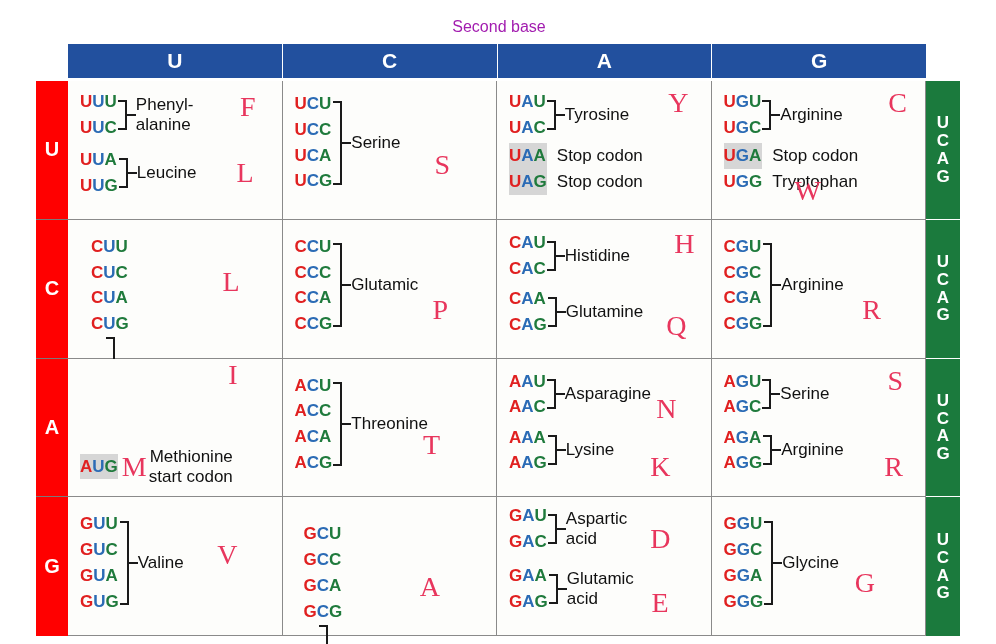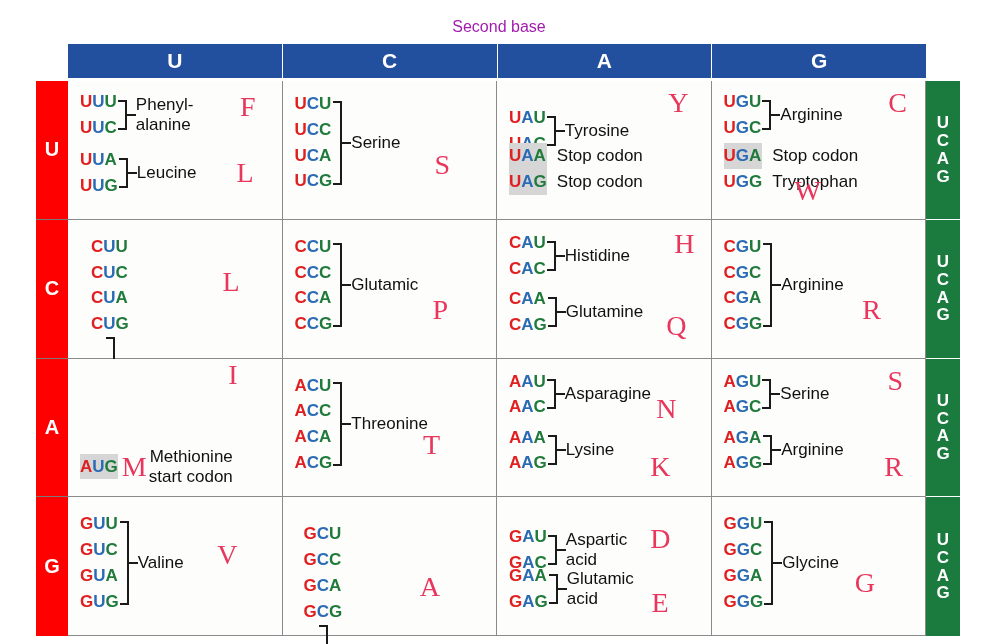--- a/index.html
+++ b/index.html
@@ -231,21 +231,21 @@
               <span class="codon"><span class="b1">U</span><span class="b2">C</span><span class="b3">A</span></span>
               <span class="codon"><span class="b1">U</span><span class="b2">C</span><span class="b3">G</span></span>
             </div>
             <div class="bracket n4"></div>
             <div class="stem"></div>
             <div class="aa-name">Serine</div>
           </div>
           <div class="aa-letter" style="right: 46px; top: 70px;">S</div>
         </div>
         <div class="codon-cell">
-          <div class="group" style="top: 24px;">
+          <div class="group" style="top: 8px;">
             <div class="codons">
               <span class="codon"><span class="b1">U</span><span class="b2">A</span><span class="b3">U</span></span>
               <span class="codon"><span class="b1">U</span><span class="b2">A</span><span class="b3">C</span></span>
             </div>
             <div class="bracket n2"></div>
             <div class="stem"></div>
             <div class="aa-name">Tyrosine</div>
           </div>
           <div class="aa-letter" style="right: 22px; top: 8px;">Y</div>
           <div class="group no-bracket" style="top: 62px;">
@@ -460,21 +460,21 @@
               <span class="codon"><span class="b1">G</span><span class="b2">C</span><span class="b3">A</span></span>
               <span class="codon"><span class="b1">G</span><span class="b2">C</span><span class="b3">G</span></span>
             </div>
             <div class="bracket n4"></div>
             <div class="stem"></div>
             <div class="aa-name">Alanine</div>
           </div>
           <div class="aa-letter" style="right: 56px; top: 76px;">A</div>
         </div>
         <div class="codon-cell">
-          <div class="group" style="top: 27px;">
+          <div class="group" style="top: 6px;">
             <div class="codons">
               <span class="codon"><span class="b1">G</span><span class="b2">A</span><span class="b3">U</span></span>
               <span class="codon"><span class="b1">G</span><span class="b2">A</span><span class="b3">C</span></span>
             </div>
             <div class="bracket n2"></div>
             <div class="stem"></div>
             <div class="aa-name">Aspartic
 acid</div>
           </div>
           <div class="aa-letter" style="right: 40px; top: 28px;">D</div>

